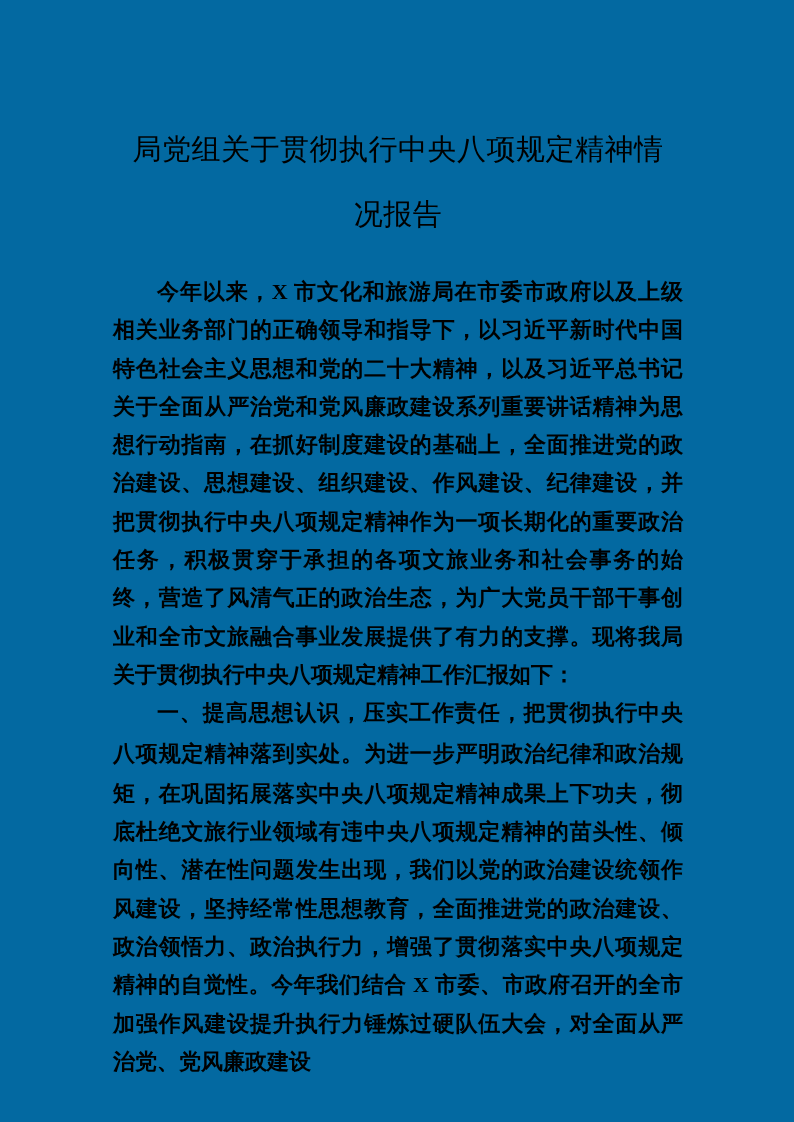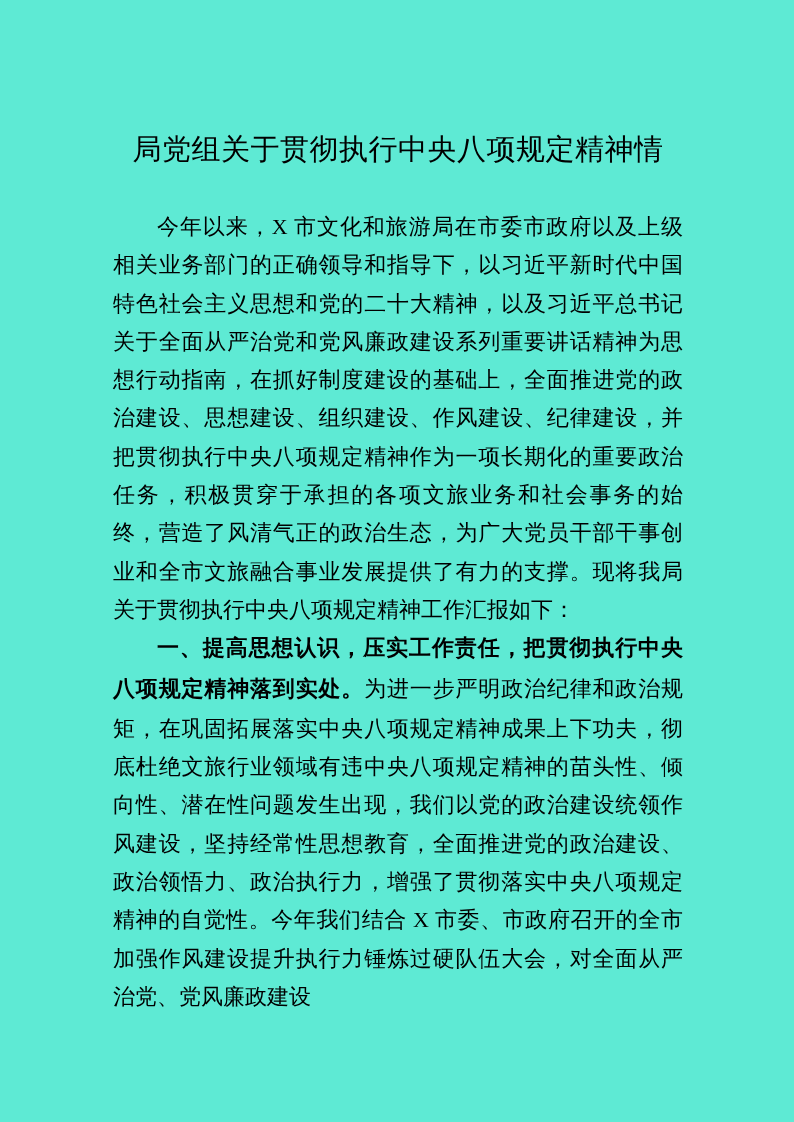--- a/index.html
+++ b/index.html
@@ -5,21 +5,21 @@
   html, body {
     margin: 0;
     padding: 0;
     background: #ffffff;
   }
   .page {
     position: relative;
     width: 794px;
     height: 1122px;
     margin: 0 auto;
-    background: #5eead4;
+    background: #0369a1;
     box-sizing: border-box;
     padding: 117px 111px 0 113px;
     overflow: hidden;
     color: #000000;
     font-family: "Liberation Serif", "DejaVu Serif", serif;
   }
   .doc-title {
     margin: 0 0 26px 0;
     padding: 0;
     font-size: 29px;
@@ -41,34 +41,35 @@
     padding: 0;
     font-size: 22px;
     line-height: 38.3px;
     text-align: justify;
     text-justify: inter-character;
     text-indent: 44px;
     word-break: break-all;
   }
   .run {
     font-family: "Liberation Serif", "DejaVu Serif", serif;
-    font-weight: 400;
+    font-weight: 700;
   }
   .run-heading {
     font-family: Liberation Mono, monospace;
     font-weight: 700;
   }
 </style>
 </head>
 <body>
 
 <div class="page">
 
   <h1 class="doc-title">
     <span class="title-line">局党组关于贯彻执行中央八项规定精神情</span>
+    <span class="title-line">况报告</span>
   </h1>
 
   <div class="doc-body">
 
     <p class="para"><span class="run">今年以来，X 市文化和旅游局在市委市政府以及上级相关业务部门的正确领导和指导下，以习近平新时代中国特色社会主义思想和党的二十大精神，以及习近平总书记关于全面从严治党和党风廉政建设系列重要讲话精神为思想行动指南，在抓好制度建设的基础上，全面推进党的政治建设、思想建设、组织建设、作风建设、纪律建设，并把贯彻执行中央八项规定精神作为一项长期化的重要政治任务，积极贯穿于承担的各项文旅业务和社会事务的始终，营造了风清气正的政治生态，为广大党员干部干事创业和全市文旅融合事业发展提供了有力的支撑。现将我局关于贯彻执行中央八项规定精神工作汇报如下：</span></p>
 
     <p class="para"><span class="run run-heading">一、提高思想认识，压实工作责任，把贯彻执行中央八项规定精神落到实处。</span><span class="run">为进一步严明政治纪律和政治规矩，在巩固拓展落实中央八项规定精神成果上下功夫，彻底杜绝文旅行业领域有违中央八项规定精神的苗头性、倾向性、潜在性问题发生出现，我们以党的政治建设统领作风建设，坚持经常性思想教育，全面推进党的政治建设、政治领悟力、政治执行力，增强了贯彻落实中央八项规定精神的自觉性。今年我们结合 X 市委、市政府召开的全市加强作风建设提升执行力锤炼过硬队伍大会，对全面从严治党、党风廉政建设</span></p>
 
   </div>
 

